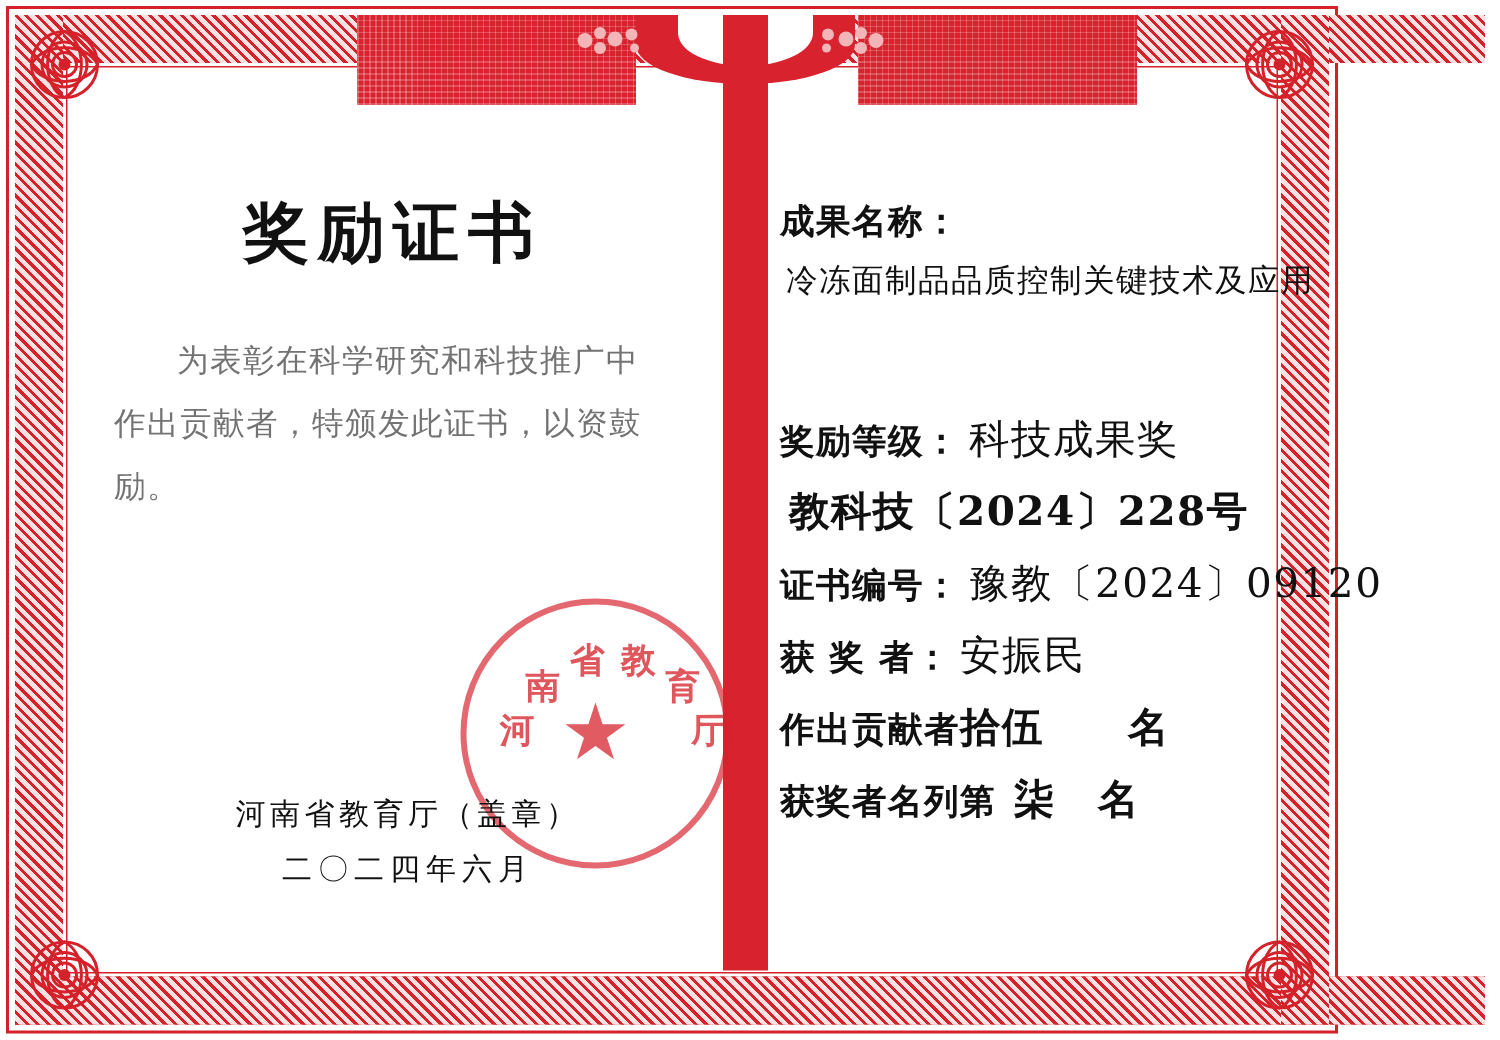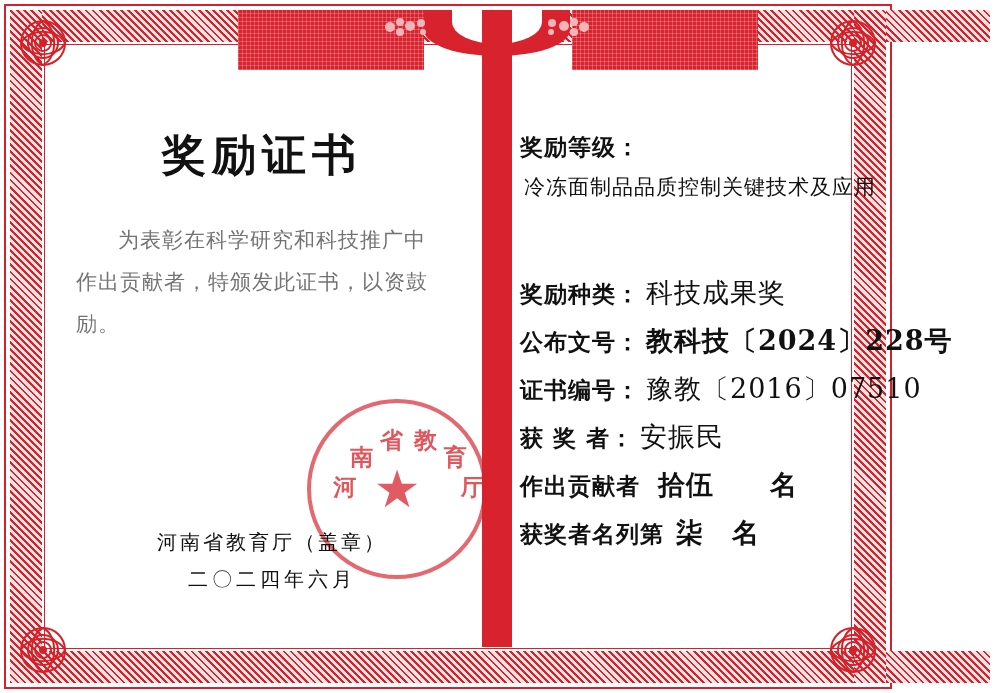--- a/index.html
+++ b/index.html
@@ -386,51 +386,50 @@
       <p class="issuer">河南省教育厅（盖章）</p>
       <p class="issue-date">二〇二四年六月</p>
     </div>
   </div>
 
   <div class="page page-right">
 
     <div style="height:62px"></div>
 
     <div class="field-row">
-      <span class="field-label">奖励等级：</span>
+      <span class="field-label">成果名称：</span>
     </div>
     <div class="title-value">冷冻面制品品质控制关键技术及应用</div>
 
     <div class="gap-lg"></div>
 
     <div class="field-block" style="margin-top:0">
       <div class="field-row row-tight">
-        <span class="field-label">奖励种类：</span>
+        <span class="field-label">奖励等级：</span>
         <span class="field-value">科技成果奖</span>
       </div>
 
 
       <div class="field-row row-tight">
-        <span class="field-label">公布文号：</span>
         <span class="field-value bold">教科技〔2024〕228号</span>
       </div>
 
       <div class="field-row row-tight">
         <span class="field-label">证书编号：</span>
-        <span class="field-value">豫教〔2016〕07510</span>
+        <span class="field-value">豫教〔2024〕09120</span>
       </div>
 
       <div class="field-row row-tight">
         <span class="field-label">获 奖 者：</span>
         <span class="field-value">安振民</span>
       </div>
 
       <div class="field-row row-tight">
         <span class="field-label">作出贡献者</span>
-        <span class="field-value bold" style="margin-left:18px">拾伍　　名</span>
+        <span class="field-value bold" style="margin-left:0">拾伍　　名</span>
       </div>
 
       <div class="field-row row-tight">
         <span class="field-label">获奖者名列第</span>
         <span class="field-value bold" style="margin-left:12px">柒　名</span>
       </div>
     </div>
   </div>
 
 </div>

